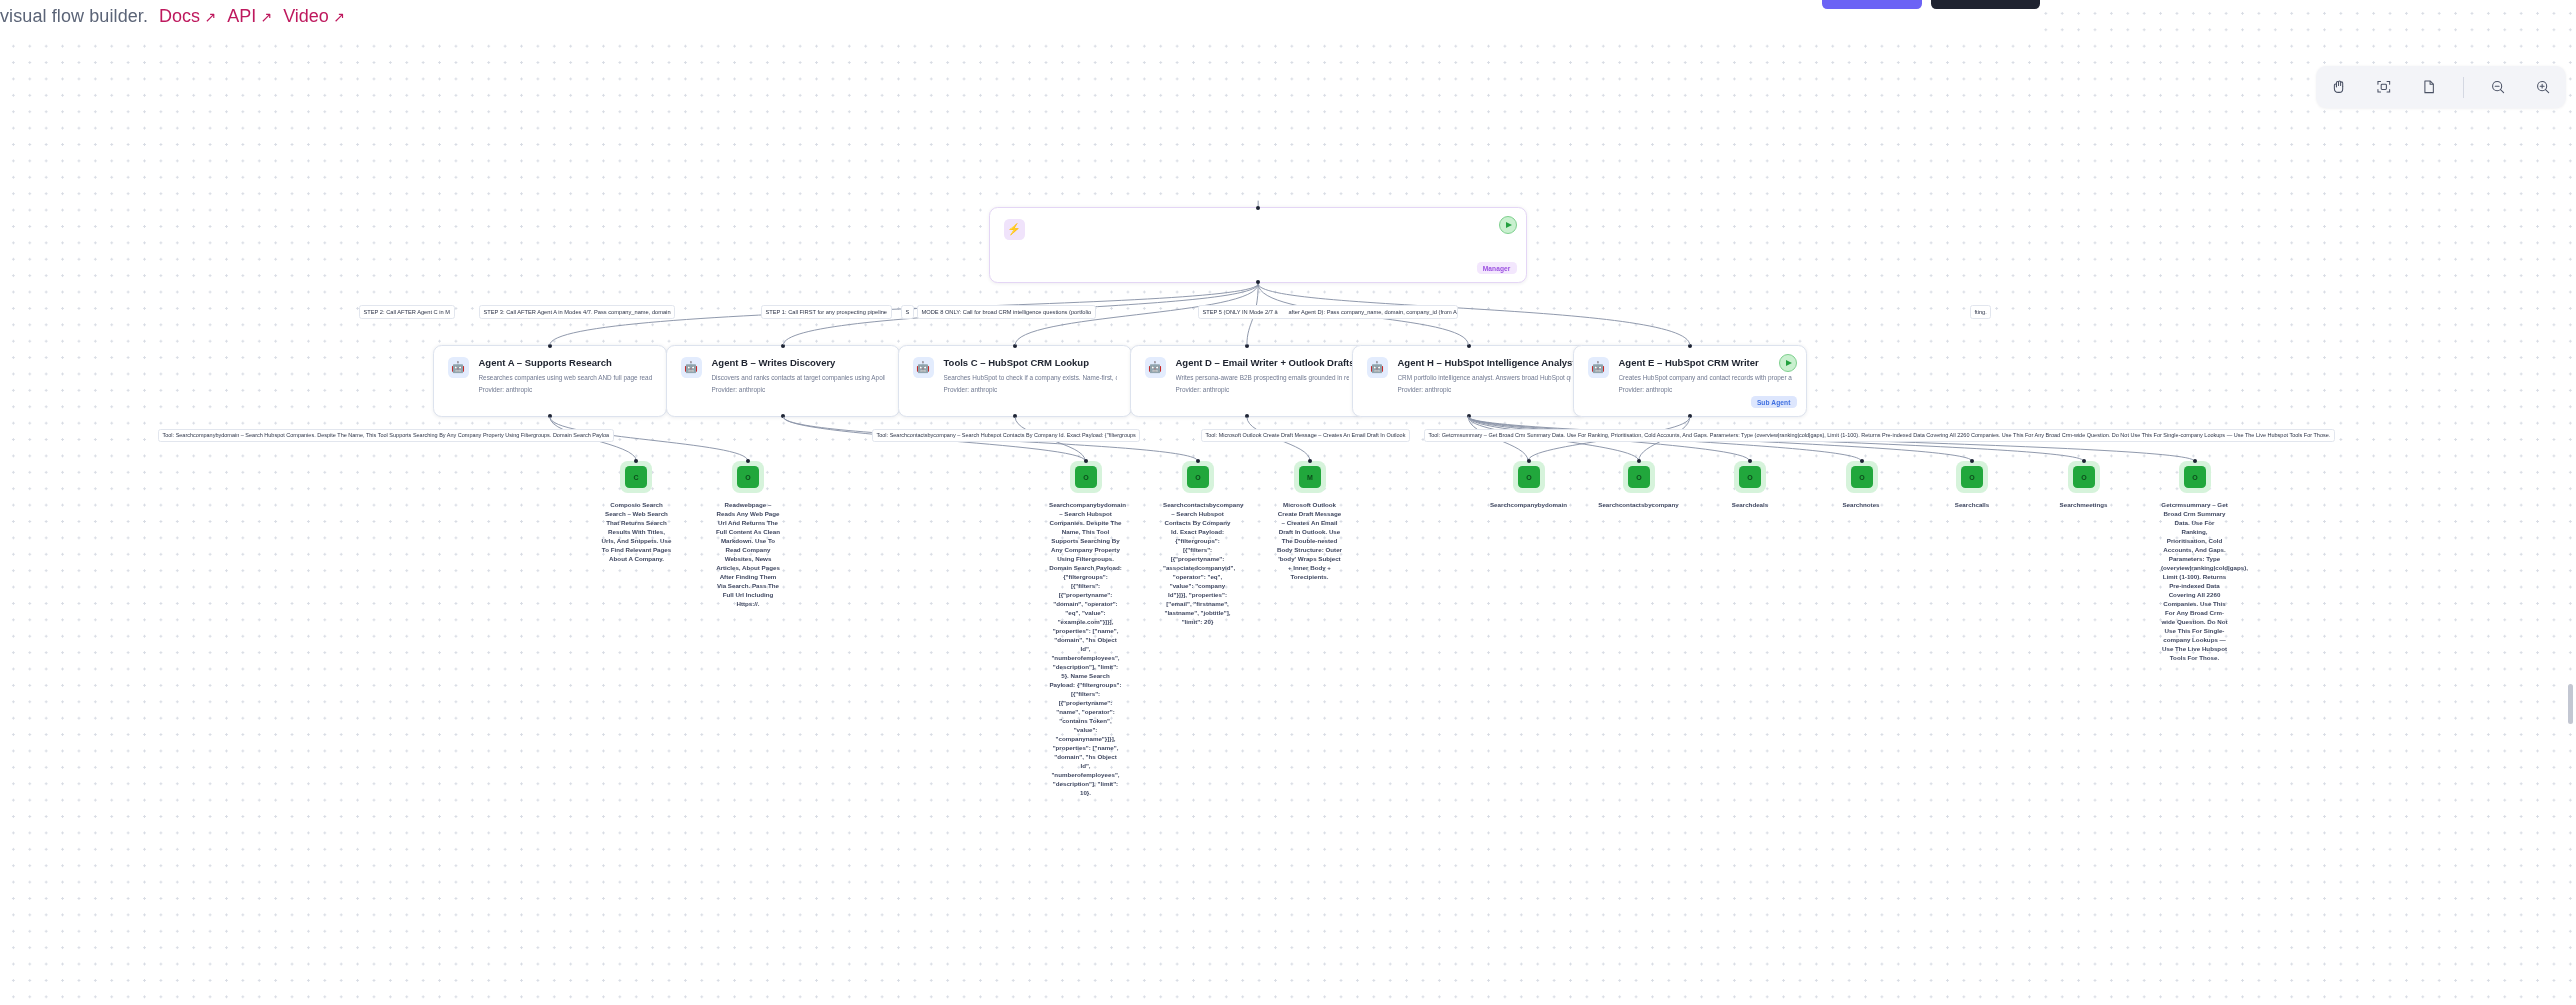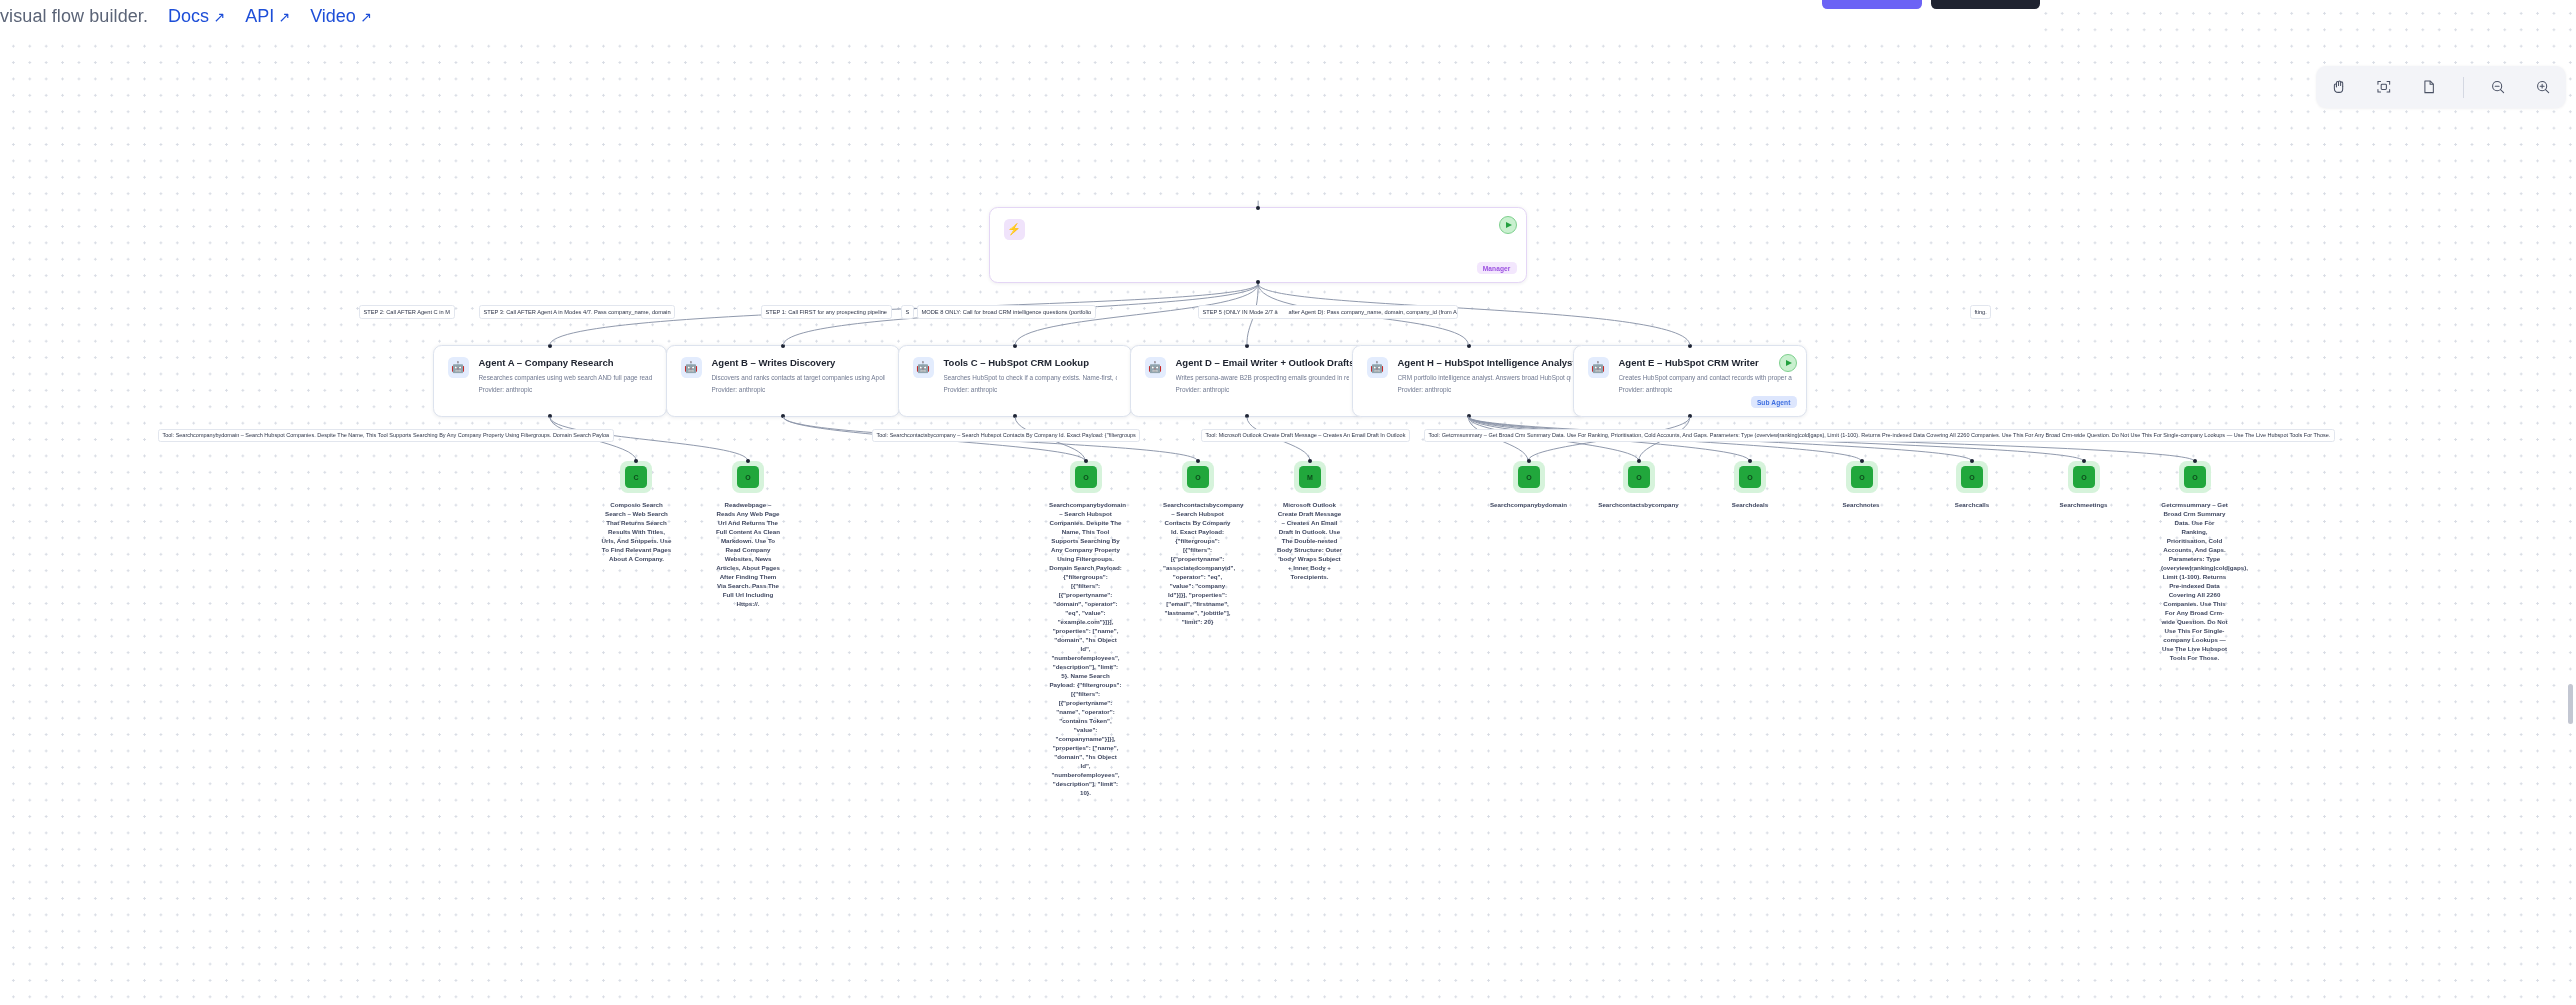--- a/index.html
+++ b/index.html
@@ -25,21 +25,21 @@
     position: absolute; left: 0; top: 0; width: 2040px; height: 33px;
     background: #ffffff;
     z-index: 40;
     display: flex; align-items: center;
   }
   #banner-text {
     font-size: 18px; color: #5b6477; letter-spacing: 0.1px;
     padding-left: 0px; white-space: nowrap;
   }
   .banner-link {
-    font-size: 18px; color: #1d4ed8; margin-left: 20px; white-space: nowrap;
+    font-size: 18px; color: #be185d; margin-left: 11px; white-space: nowrap;
     text-decoration: none; cursor: pointer;
   }
   .banner-link .arrow { font-size: 14px; margin-left: 4.3px; }
   #banner-cta {
     position: absolute; right: 0px; top: -10.4px;
     display: flex; gap: 8.7px; align-items: center;
   }
   .cta-pill {
     height: 19px; border-radius: 5.2px; background: #6c63f5;
   }
@@ -234,21 +234,21 @@
   </div>
 
   <div id="agent-host">
       <div class="agent-node" style="left: 433px;">
         <span class="port top"></span>
         <span class="port bottom"></span>
         <div class="card-inner">
           <div class="card-row">
             <div class="node-icon blue">🤖</div>
             <div style="min-width:0;">
-              <div class="node-title">Agent A – Company Research</div>
+              <div class="node-title">Agent A – Supports Research</div>
               <div class="node-desc">Researches companies using web search AND full page reads. Returns firmographics, news, and signals.</div>
               <div class="node-prov">Provider: anthropic</div>
             </div>
           </div>
         </div>
       </div>
       <div class="agent-node" style="left: 666px;">
         <span class="port top"></span>
         <span class="port bottom"></span>
         <div class="card-inner">

